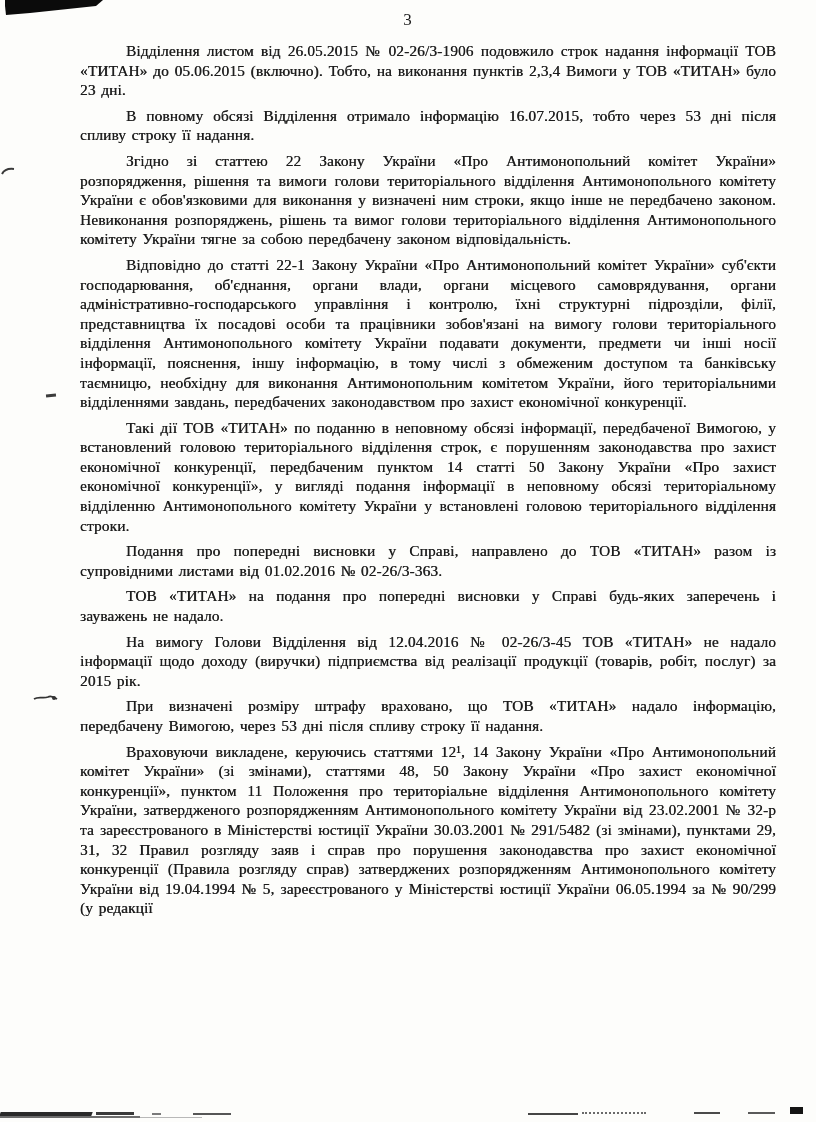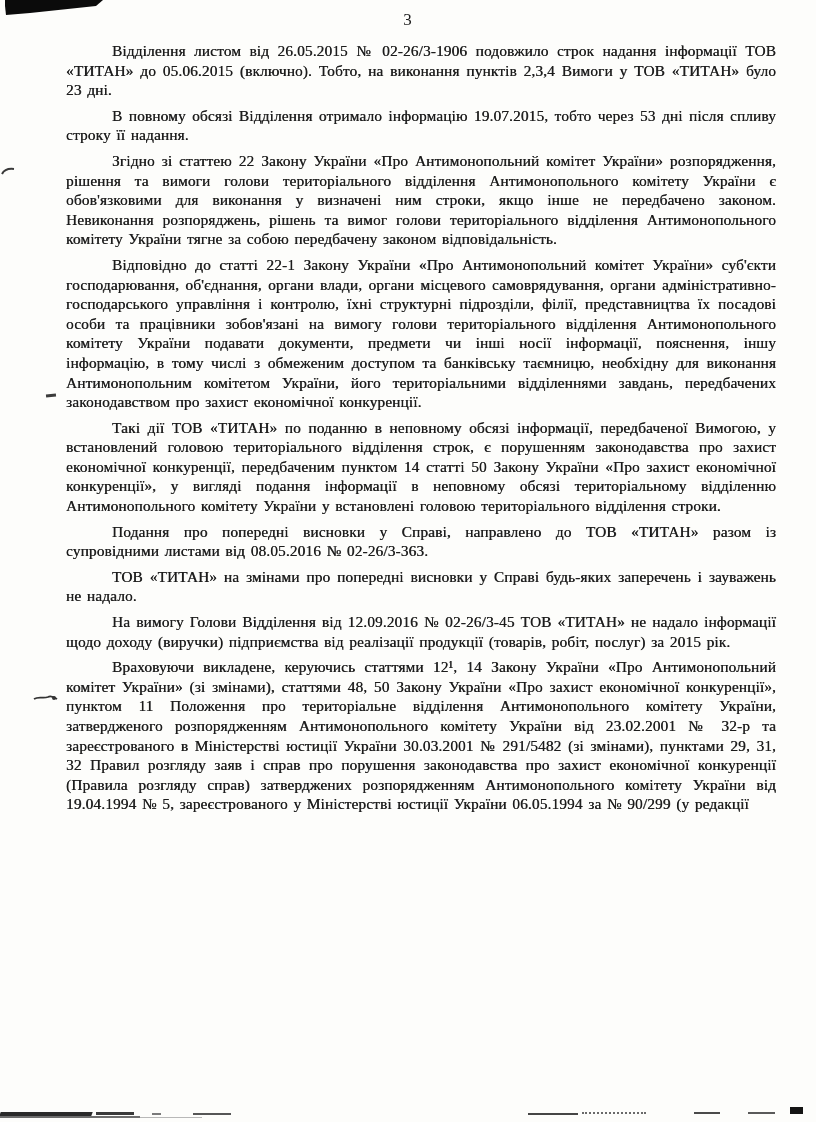--- a/index.html
+++ b/index.html
@@ -26,21 +26,21 @@
     letter-spacing: 1px;
     color: #222;
   }
   .content {
     position: absolute;
     top: 41px;
     left: 66px;
     width: 710px;
   }
   .content p {
-    margin: 0 0 6px 0;
+    margin: 0 0 6px 14px;
     font-size: 15.3px;
     line-height: 19.6px;
     text-align: justify;
     text-indent: 46px;
     letter-spacing: 0.15px;
     word-spacing: 1.6px;
     text-shadow: 0.35px 0 0 rgba(25,25,25,0.85);
   }
   
   .mark { position: absolute; pointer-events: none; }
@@ -64,27 +64,28 @@
 <div class="page">
 
   <svg class="mark" style="left:0;top:0" width="120" height="18" viewBox="0 0 120 18">
     <polygon points="5,0 103,0 96,6 30,13 6,15 5,6" fill="#0b0b0b"></polygon>
   </svg>
 
   <div class="pageno">3</div>
 
   <div class="content">
     <p>Відділення листом від 26.05.2015 № 02-26/3-1906 подовжило строк надання інформації ТОВ «ТИТАН» до 05.06.2015 (включно). Тобто, на виконання пунктів 2,3,4 Вимоги у ТОВ «ТИТАН» було 23 дні.</p>
-    <p>В повному обсязі Відділення отримало інформацію 19.07.2015, тобто через 53 дні після спливу строку її надання.</p>
+    <p>В повному обсязі Відділення отримало інформацію 16.07.2015, тобто через 53 дні після спливу строку її надання.</p>
     <p>Згідно зі статтею 22 Закону України «Про Антимонопольний комітет України» розпорядження, рішення та вимоги голови територіального відділення Антимонопольного комітету України є обов'язковими для виконання у визначені ним строки, якщо інше не передбачено законом. Невиконання розпоряджень, рішень та вимог голови територіального відділення Антимонопольного комітету України тягне за собою передбачену законом відповідальність.</p>
     <p>Відповідно до статті 22-1 Закону України «Про Антимонопольний комітет України» суб'єкти господарювання, об'єднання, органи влади, органи місцевого самоврядування, органи адміністративно-господарського управління і контролю, їхні структурні підрозділи, філії, представництва їх посадові особи та працівники зобов'язані на вимогу голови територіального відділення Антимонопольного комітету України подавати документи, предмети чи інші носії інформації, пояснення, іншу інформацію, в тому числі з обмеженим доступом та банківську таємницю, необхідну для виконання Антимонопольним комітетом України, його територіальними відділеннями завдань, передбачених законодавством про захист економічної конкуренції.</p>
     <p>Такі дії ТОВ «ТИТАН» по поданню в неповному обсязі інформації, передбаченої Вимогою, у встановлений головою територіального відділення строк, є порушенням законодавства про захист економічної конкуренції, передбаченим пунктом 14 статті 50 Закону України «Про захист економічної конкуренції», у вигляді подання інформації в неповному обсязі територіальному відділенню Антимонопольного комітету України у встановлені головою територіального відділення строки.</p>
-    <p>Подання про попередні висновки у Справі, направлено до ТОВ «ТИТАН» разом із супровідними листами від 08.05.2016 № 02-26/3-363.</p>
-    <p>ТОВ «ТИТАН» на змінами про попередні висновки у Справі будь-яких заперечень і зауважень не надало.</p>
-    <p>На вимогу Голови Відділення від 12.09.2016 № 02-26/3-45 ТОВ «ТИТАН» не надало інформації щодо доходу (виручки) підприємства від реалізації продукції (товарів, робіт, послуг) за 2015 рік.</p>
+    <p>Подання про попередні висновки у Справі, направлено до ТОВ «ТИТАН» разом із супровідними листами від 01.02.2016 № 02-26/3-363.</p>
+    <p>ТОВ «ТИТАН» на подання про попередні висновки у Справі будь-яких заперечень і зауважень не надало.</p>
+    <p>На вимогу Голови Відділення від 12.04.2016 № 02-26/3-45 ТОВ «ТИТАН» не надало інформації щодо доходу (виручки) підприємства від реалізації продукції (товарів, робіт, послуг) за 2015 рік.</p>
+    <p>При визначені розміру штрафу враховано, що ТОВ «ТИТАН» надало інформацію, передбачену Вимогою, через 53 дні після спливу строку її надання.</p>
     <p>Враховуючи викладене, керуючись статтями 12¹, 14 Закону України «Про Антимонопольний комітет України» (зі змінами), статтями 48, 50 Закону України «Про захист економічної конкуренції», пунктом 11 Положення про територіальне відділення Антимонопольного комітету України, затвердженого розпорядженням Антимонопольного комітету України від 23.02.2001 № 32-р та зареєстрованого в Міністерстві юстиції України 30.03.2001 № 291/5482 (зі змінами), пунктами 29, 31, 32 Правил розгляду заяв і справ про порушення законодавства про захист економічної конкуренції (Правила розгляду справ) затверджених розпорядженням Антимонопольного комітету України від 19.04.1994 № 5, зареєстрованого у Міністерстві юстиції України 06.05.1994 за № 90/299 (у редакції</p>
   </div>
 
   <svg class="mark" style="left:1px;top:164px" width="16" height="14" viewBox="0 0 16 14">
     <path d="M1,10 Q4,4 13,5" stroke="#3a3a3a" stroke-width="2" fill="none"></path>
   </svg>
   <div class="smudge m2"></div>
   <svg class="mark" style="left:33px;top:691px" width="26" height="14" viewBox="0 0 26 14">
     <path d="M1,8 C6,5 10,8 15,6 C18,4 21,6 24,8" stroke="#333" stroke-width="1.8" fill="none"></path>
     <circle cx="21" cy="7" r="2" fill="#333"></circle>

